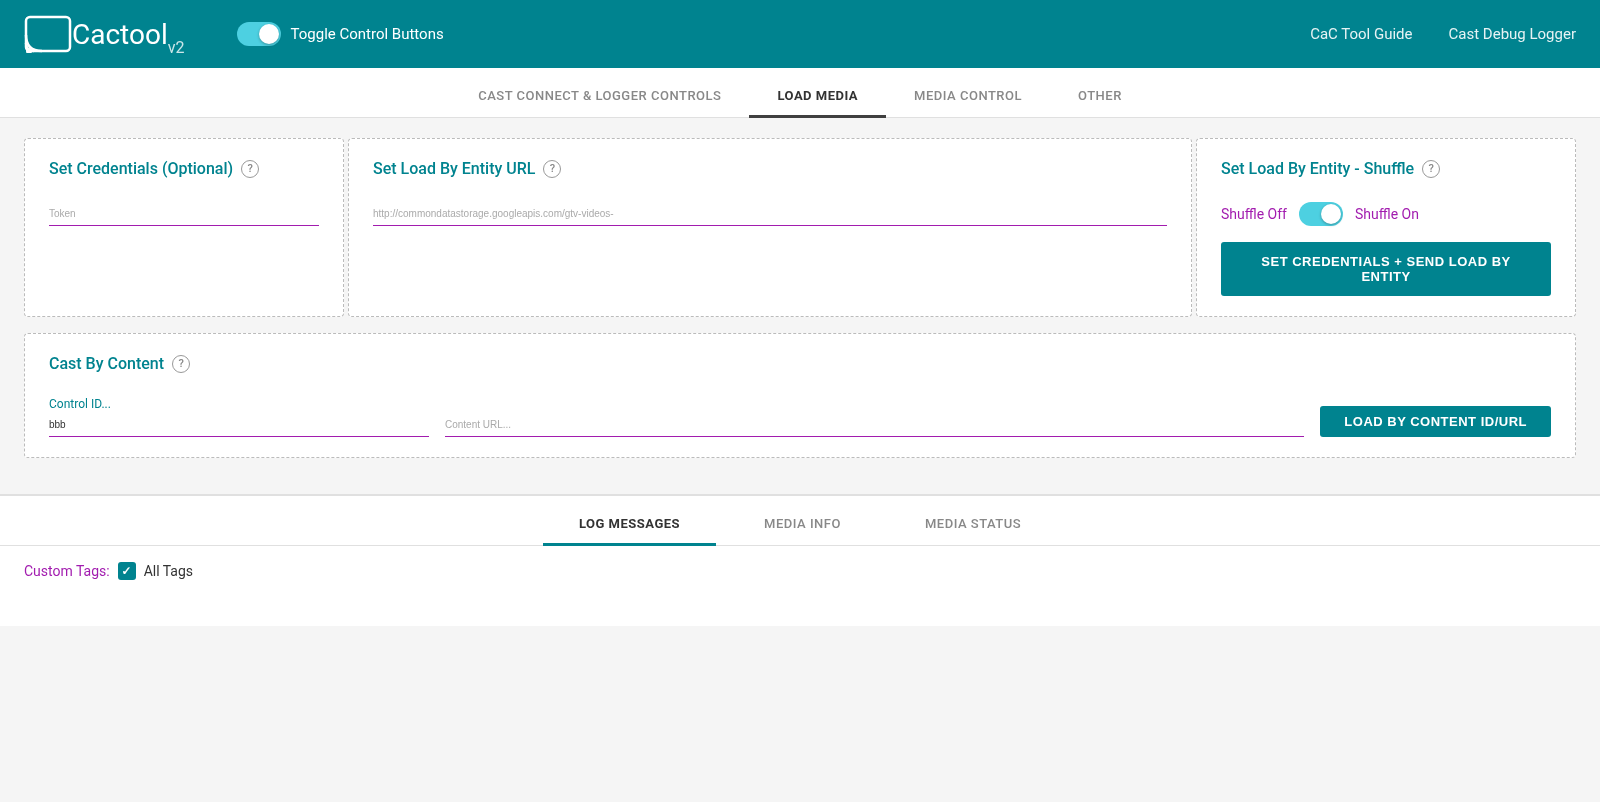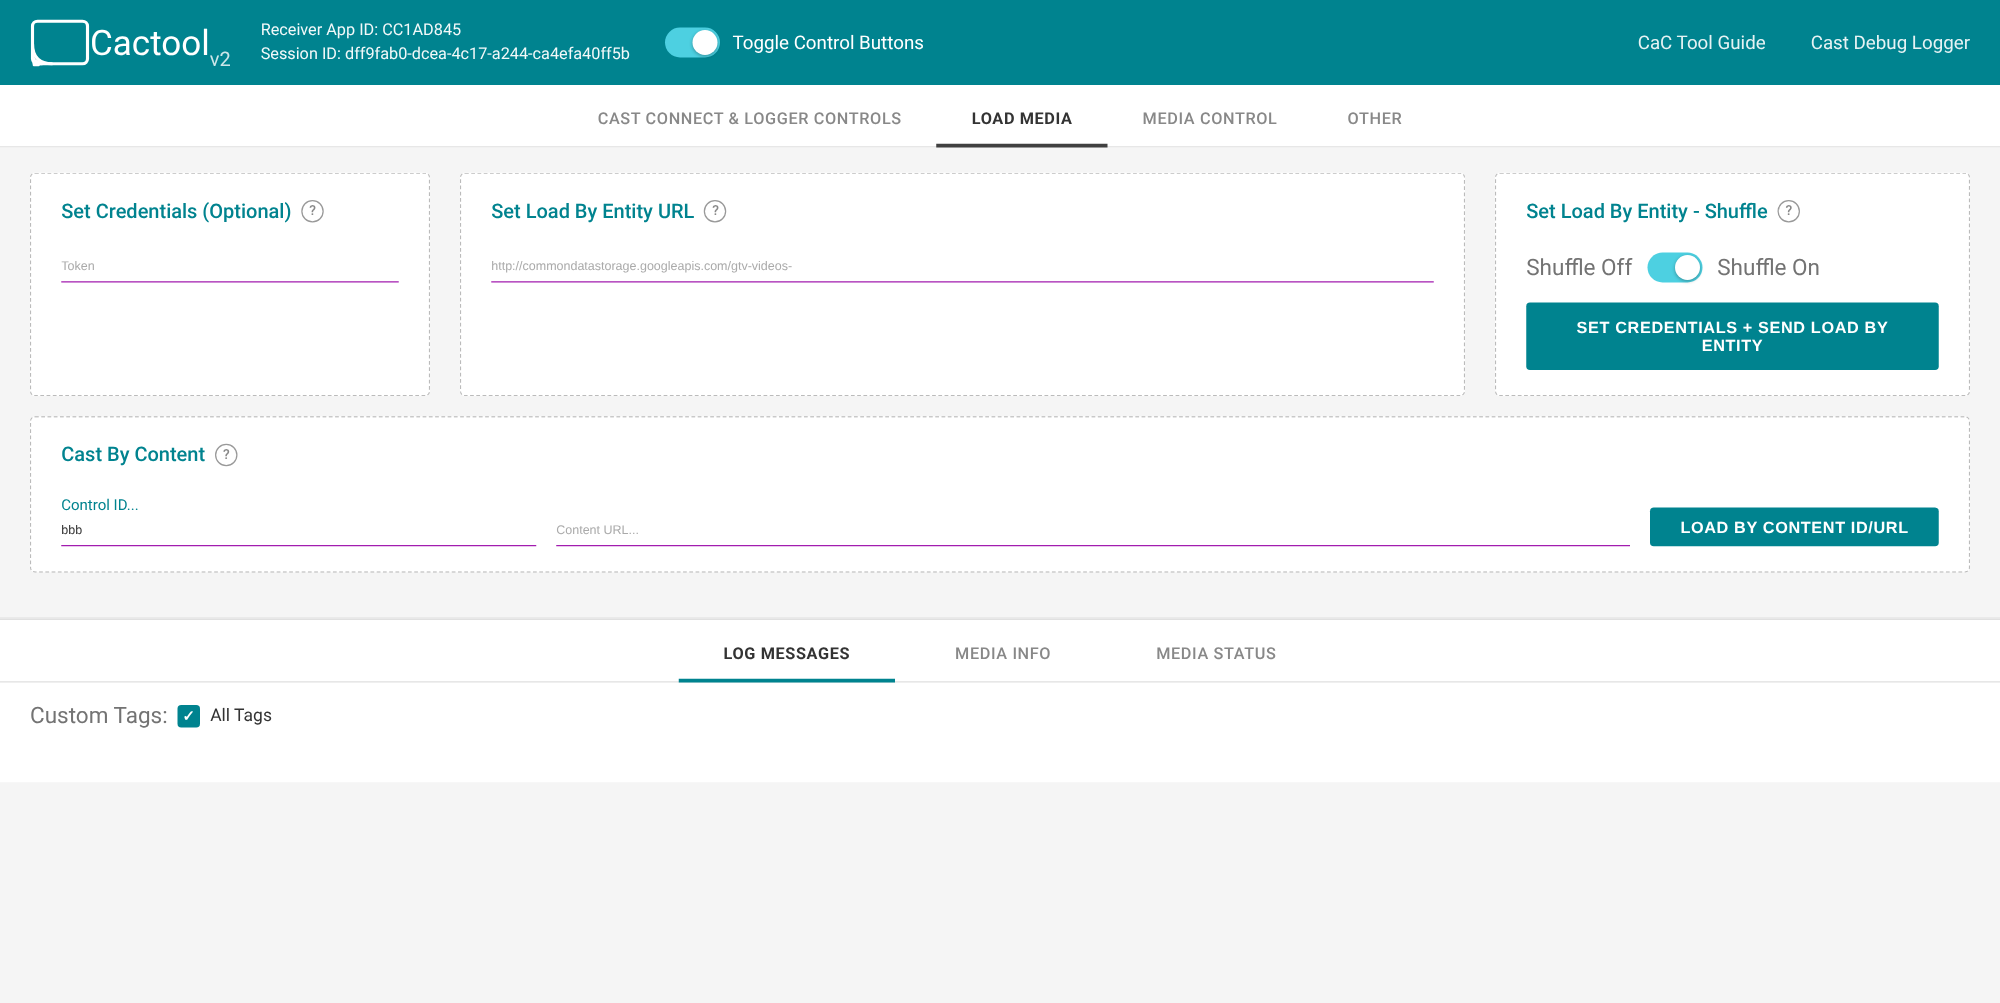--- a/index.html
+++ b/index.html
@@ -104,21 +104,21 @@
 
     
     .main-content {
       padding: 20px 24px;
       background: #f5f5f5;
     }
 
     
     .cards-row {
       display: flex;
-      gap: 24px;
+      gap: 4px;
       margin-bottom: 16px;
     }
     .card {
       background: white;
       border: 1px dashed #bbb;
       border-radius: 4px;
       padding: 20px 24px;
     }
     .card-credentials { flex: 0 0 320px; }
     .card-entity-url { flex: 1; }
@@ -158,21 +158,21 @@
     }
     .input-field::placeholder { color: #aaa; }
 
     
     .shuffle-row {
       display: flex;
       align-items: center;
       gap: 12px;
       margin-bottom: 16px;
     }
-    .shuffle-label { color: #737373; font-size: 18px; }
+    .shuffle-label { color: #a21caf; font-size: 14px; }
     .toggle-switch-small {
       width: 44px;
       height: 24px;
       background: #4dd0e1;
       border-radius: 12px;
       position: relative;
       cursor: pointer;
       flex-shrink: 0;
     }
     .toggle-switch-small::after {
@@ -310,30 +310,20 @@
   <div class="header-logo">
     <svg width="48" height="38" viewBox="0 0 48 38">
       <rect x="2" y="2" width="44" height="34" rx="4" fill="none" stroke="white" stroke-width="2.5"></rect>
       <path d="M2 28 Q2 36 10 36" fill="none" stroke="white" stroke-width="2.5"></path>
       <path d="M2 20 Q2 36 18 36" fill="none" stroke="white" stroke-width="2.5"></path>
       <circle cx="5" cy="36" r="3" fill="white"></circle>
     </svg>
     <span class="logo-text">Cactool</span>
     <span class="logo-v2">v2</span>
   </div>
-  <div class="header-info">
-    <span>
-      <span>Receiver App ID:</span>
-      <span>CC1AD845</span>
-    </span>
-    <span>
-      <span>Session ID:</span>
-      <span>dff9fab0-dcea-4c17-a244-ca4efa40ff5b</span>
-    </span>
-  </div>
   <div class="header-toggle">
     <div class="toggle-switch"></div>
     <span>Toggle Control Buttons</span>
   </div>
   <nav class="header-nav">
     <a>CaC Tool Guide</a>
     <a>Cast Debug Logger</a>
   </nav>
 </header>
 

